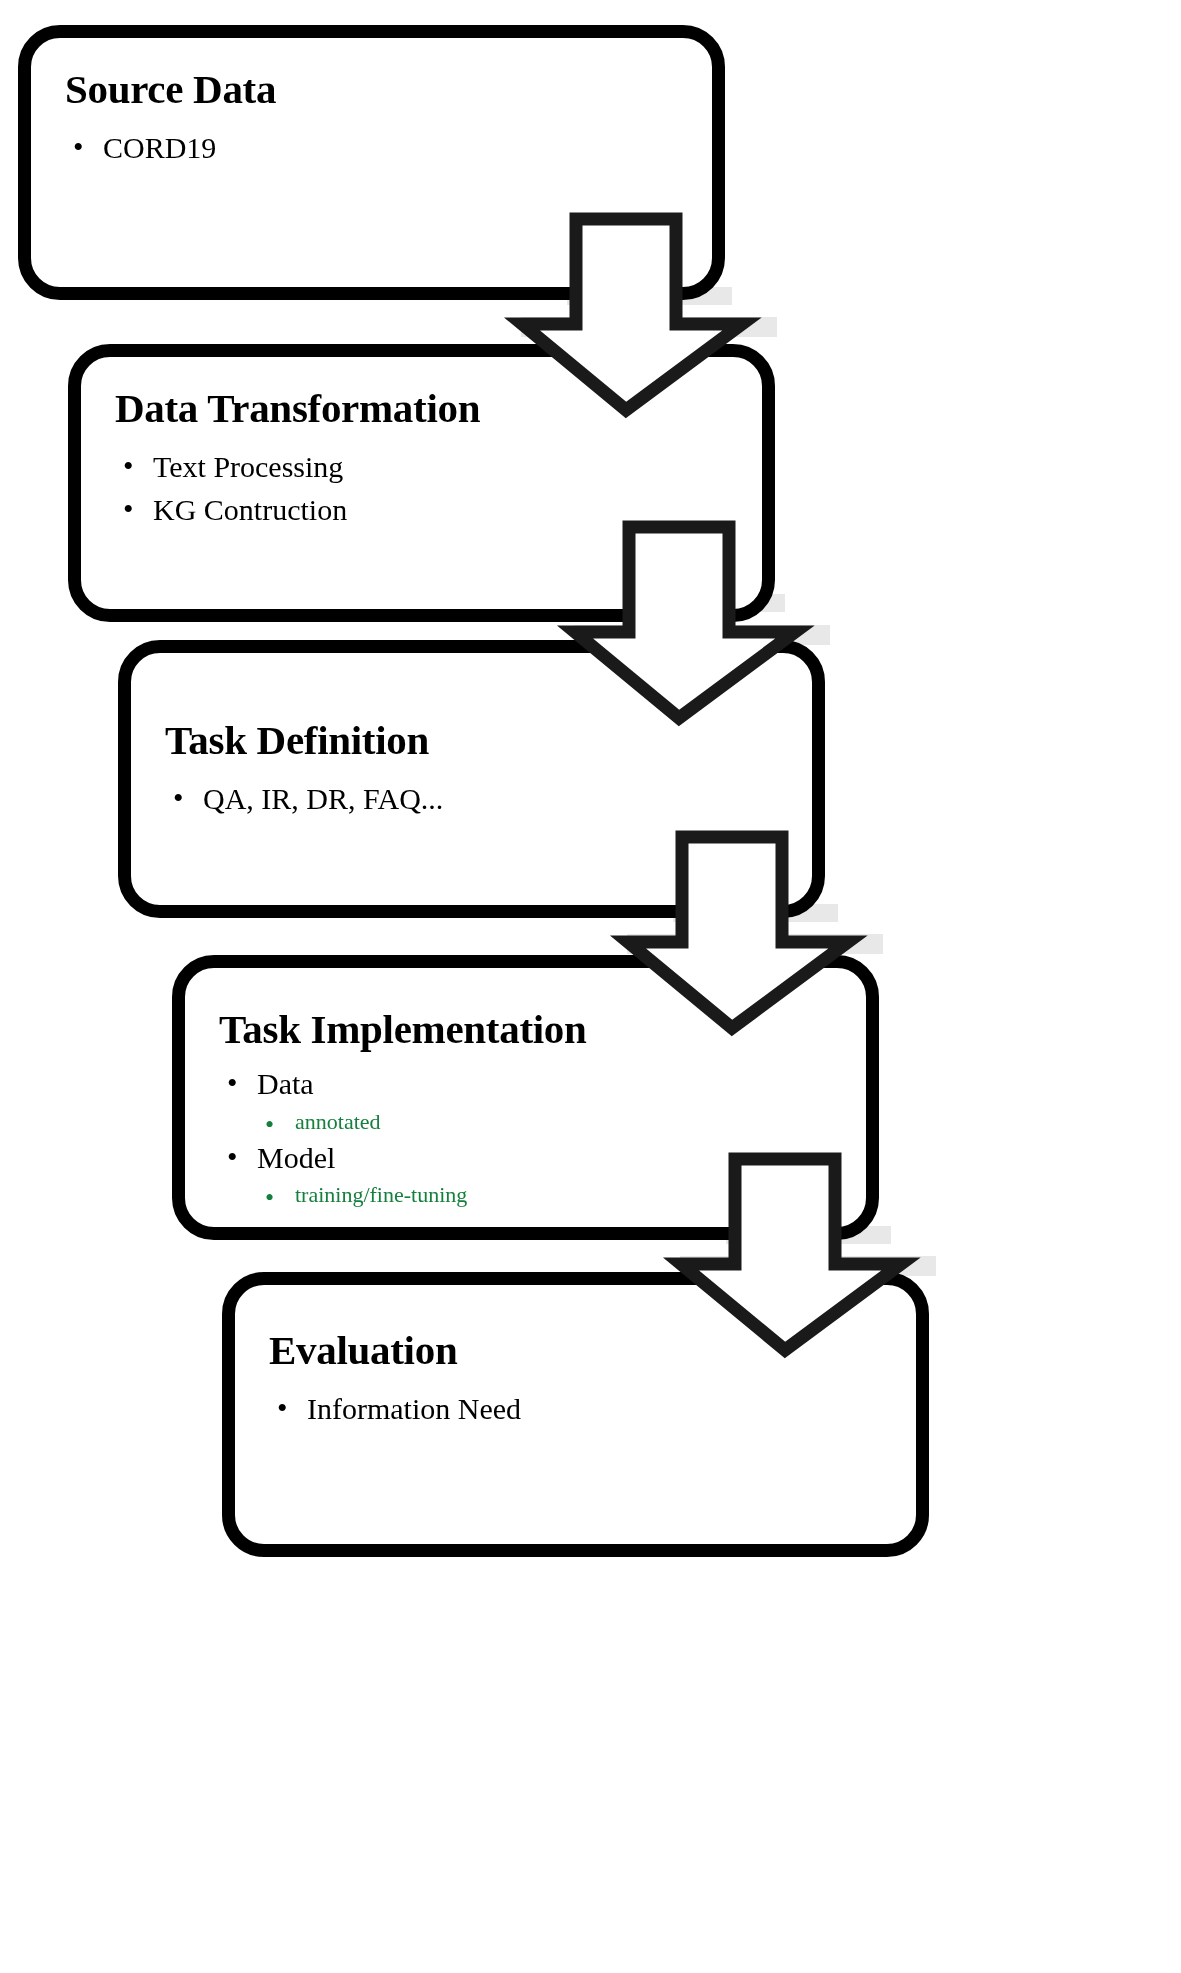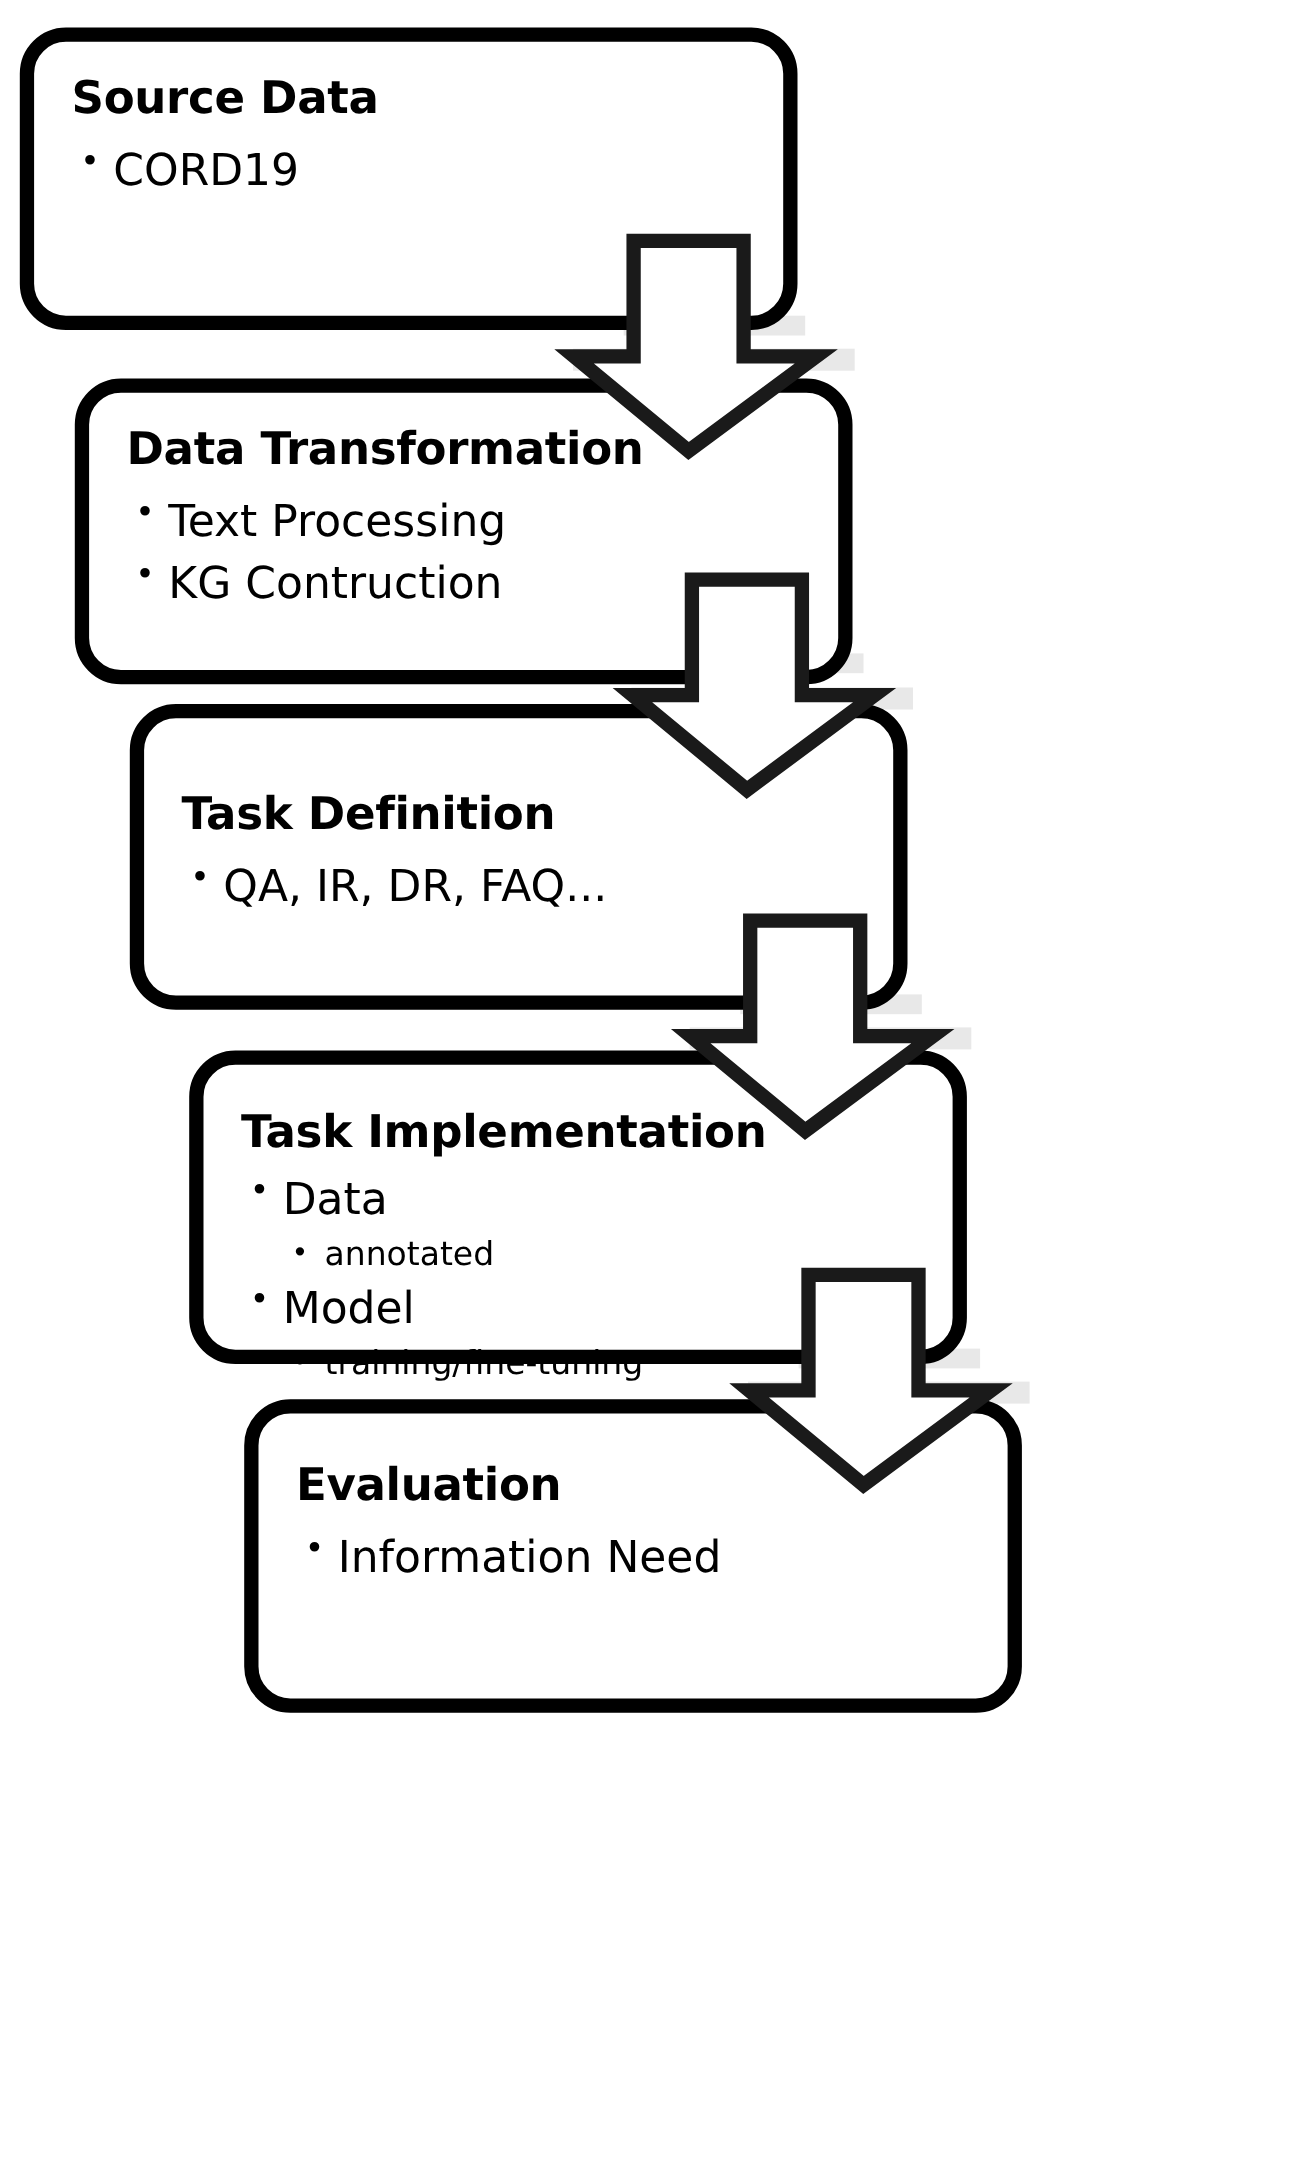--- a/index.html
+++ b/index.html
@@ -9,20 +9,21 @@
   }
   body {
     font-family: "DejaVu Sans", "Liberation Sans", sans-serif;
   }
   #canvas {
     position: relative;
     width: 1181px;
     height: 1973px;
     background: #ffffff;
     overflow: hidden;
+    font-family: Liberation Serif, serif;
   }
 
   
   .stage-box {
     position: absolute;
     box-sizing: border-box;
     background: #ffffff;
     border: 13px solid #000000;
     border-radius: 42px;
     z-index: 2;
@@ -44,38 +45,38 @@
     letter-spacing: -0.3px;
     white-space: nowrap;
   }
   .bullet-list {
     list-style: none;
     margin: 0;
     padding: 0;
     margin-top: 16px;
   }
   .bullet-item {
-    font-size: 40px;
+    font-size: 30px;
     color: #000000;
     line-height: 1.42;
     position: relative;
     padding-left: 38px;
     white-space: nowrap;
   }
   .bullet-item::before {
     content: "\2022";
     position: absolute;
     left: 8px;
     top: -1px;
     font-size: 30px;
     line-height: 1.42;
   }
   .bullet-item-sub {
-    font-size: 30px;
-    color: #000000;
+    font-size: 22px;
+    color: #15803d;
     line-height: 1.42;
     position: relative;
     padding-left: 76px;
     white-space: nowrap;
   }
   .bullet-item-sub::before {
     content: "\2022";
     position: absolute;
     left: 46px;
     top: -1px;

